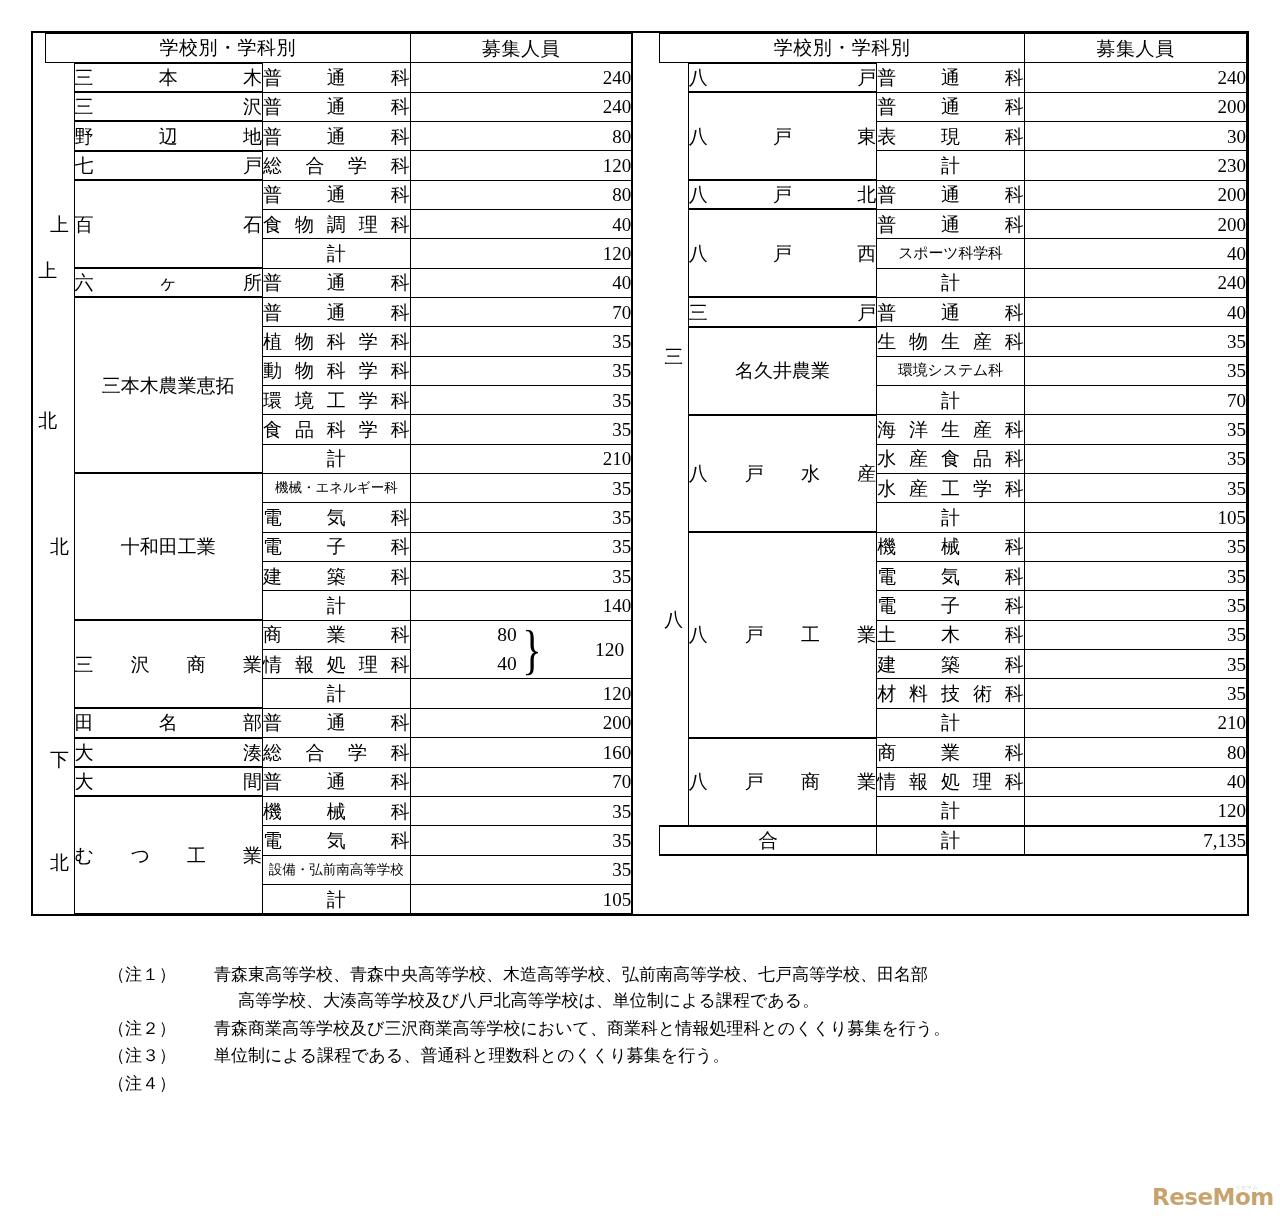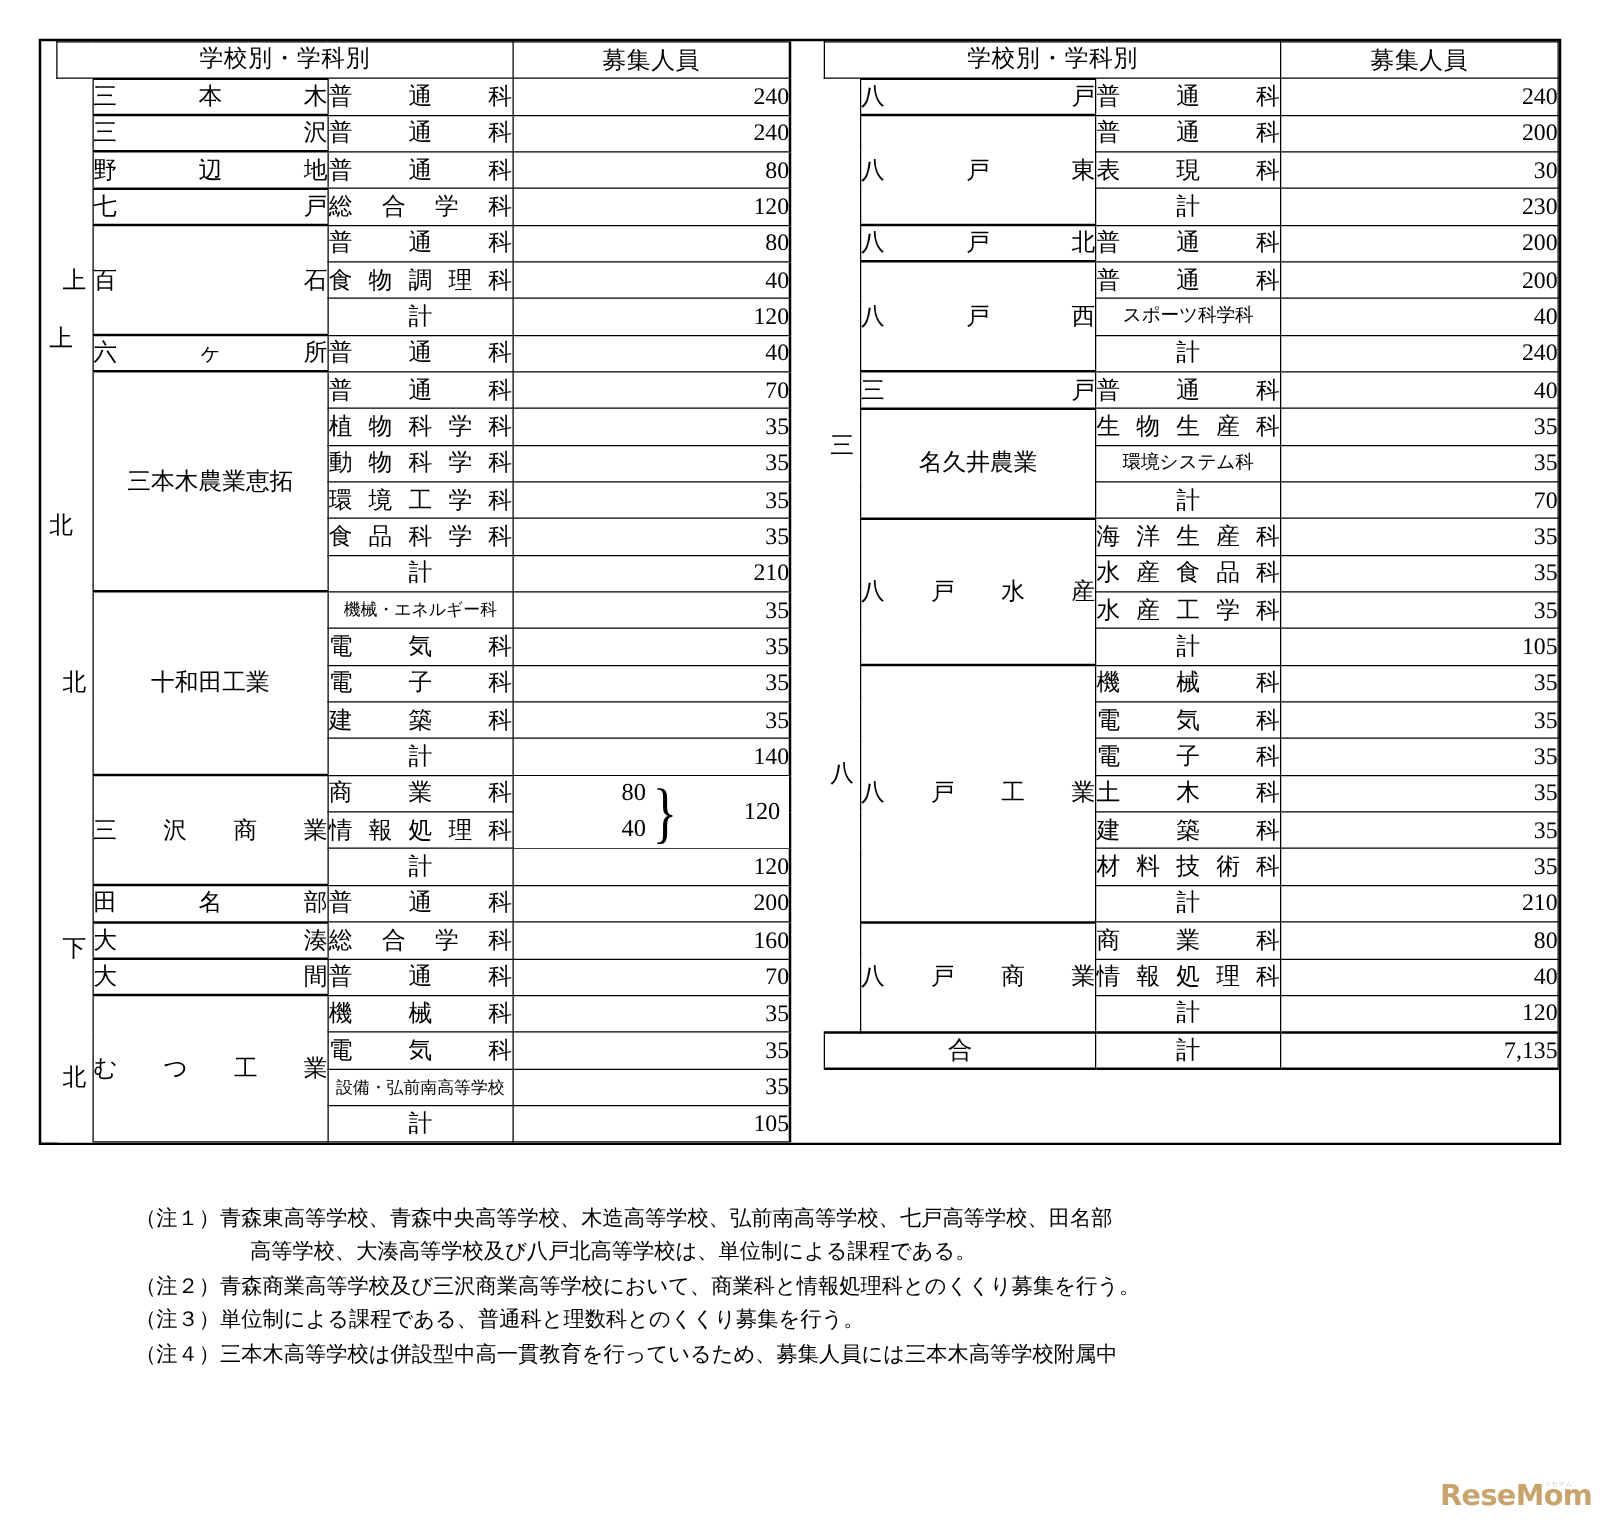--- a/index.html
+++ b/index.html
@@ -133,21 +133,21 @@
   .notes {
     position: absolute;
     left: 108px; top: 962px;
     width: 1110px;
     font-size: 17px;
     line-height: 1.52;
     font-family: "Liberation Serif", "DejaVu Serif", serif;
   }
   .note { margin-bottom: 2px; display: flex; }
   .note .lbl { white-space: nowrap; }
-  .note .bdy { flex: 1; }
+  .note .bdy { flex: 1; margin-left: 38px; }
   .note .bdy .cont { display: block; padding-left: 24px; }
 
   
   .wm {
     position: absolute;
     right: 18px; bottom: 12px;
     width: 110px; height: 34px;
     opacity: 0.58;
   }
   .wm-text {
@@ -475,21 +475,20 @@
       <span class="lbl">（注２）</span>
       <span class="bdy">青森商業高等学校及び三沢商業高等学校において、商業科と情報処理科とのくくり募集を行う。</span>
     </div>
     <div class="note">
       <span class="lbl">（注３）</span>
       <span class="bdy">単位制による課程である、普通科と理数科とのくくり募集を行う。</span>
     </div>
     <div class="note">
       <span class="lbl">（注４）</span>
       <span class="bdy">
-        <span>三本木高等学校は併設型中高一貫教育を行っているため、募集人員には三本木高等学校附属中</span>
       </span>
     </div>
   </div>
 
   <div class="wm">
     <div class="wm-text">ReseMom</div>
     <div class="wm-tiny">リセマム</div>
   </div>
 
 </div>

